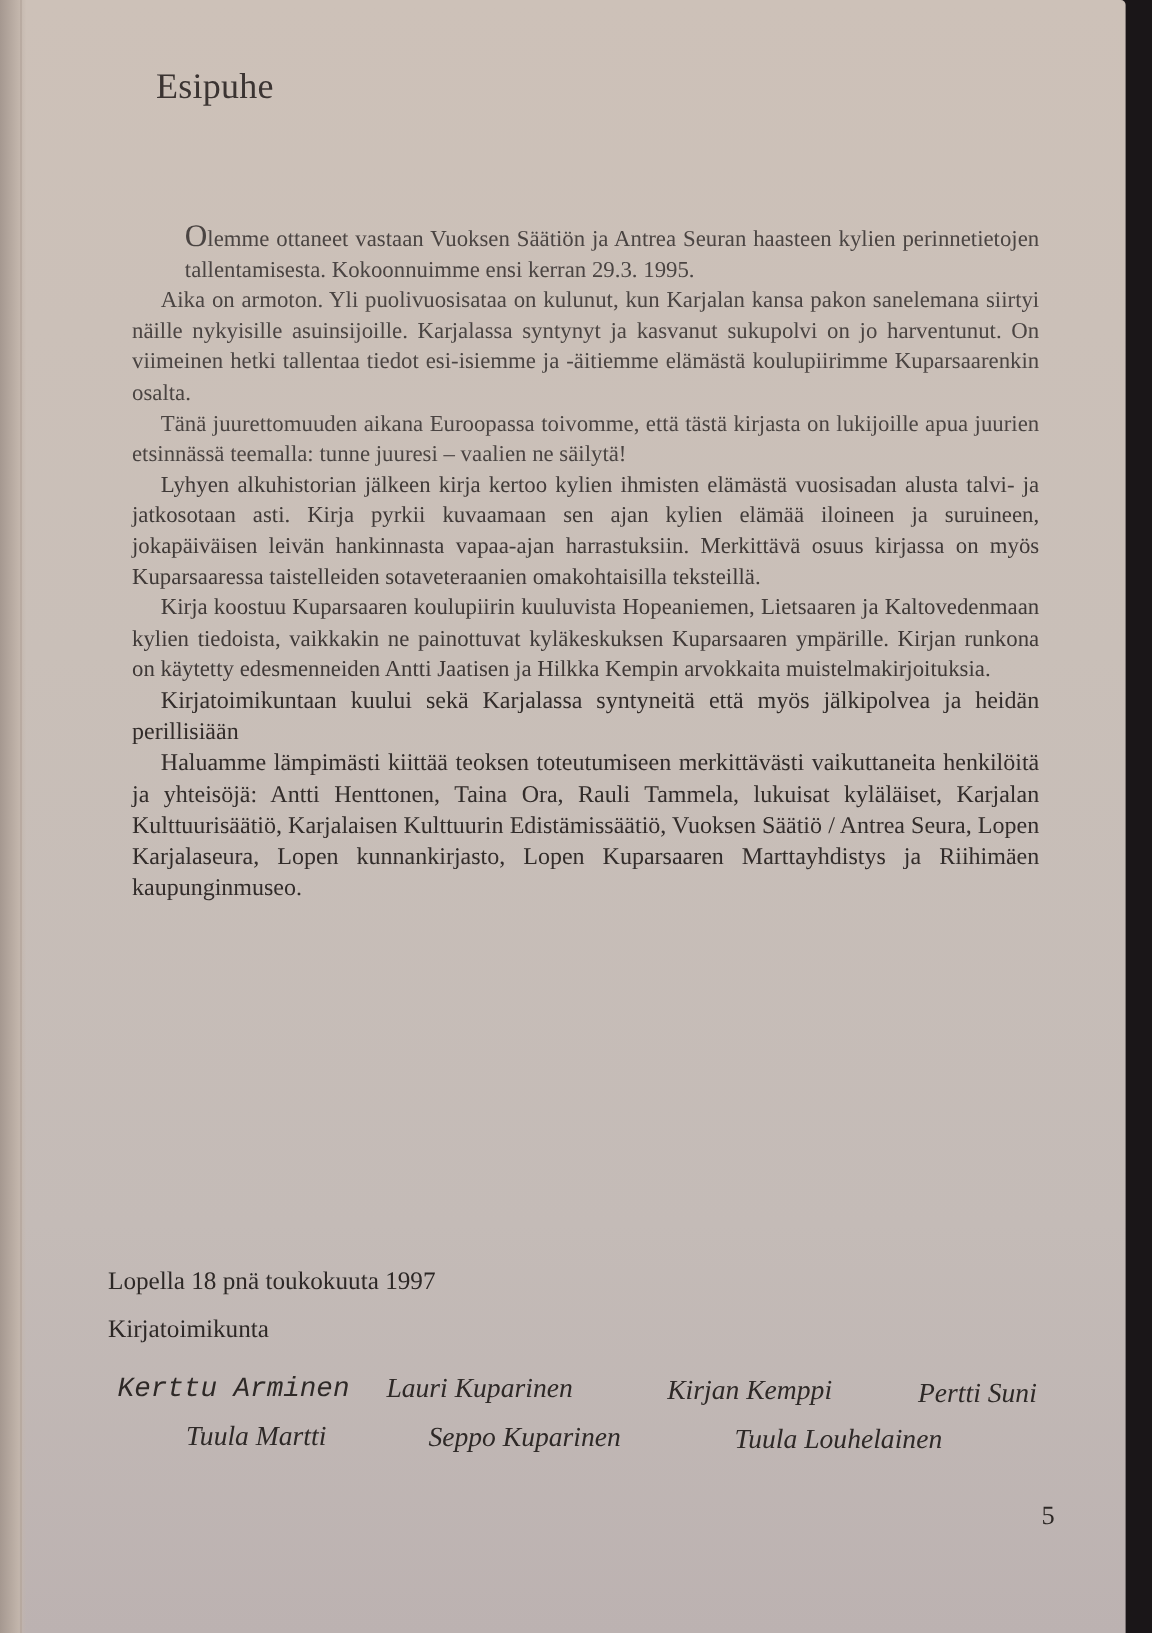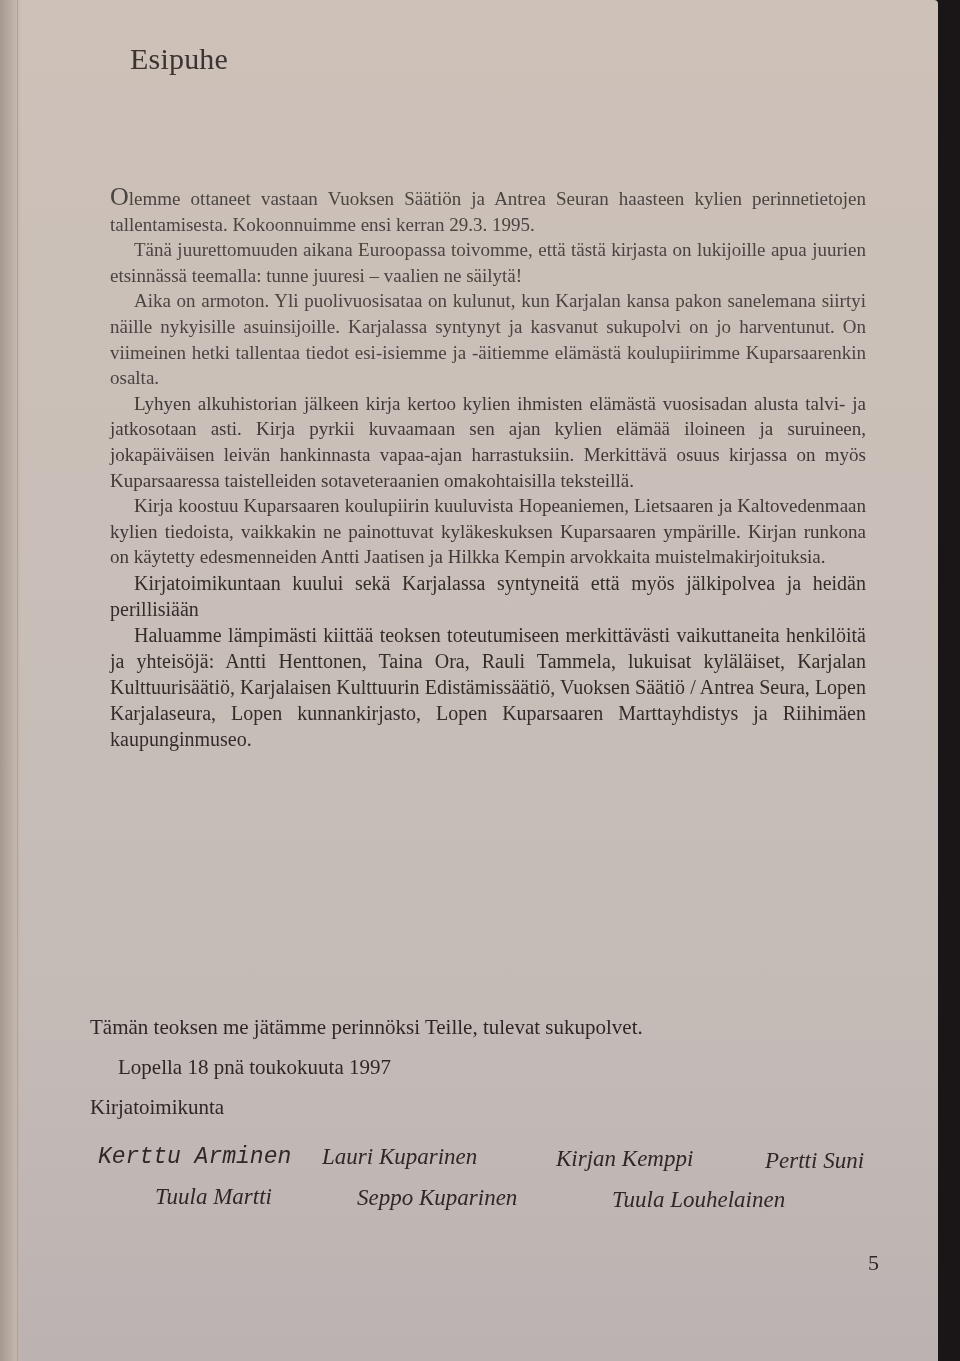--- a/index.html
+++ b/index.html
@@ -16,34 +16,34 @@
   }
   .spine-shadow {
     position:absolute; left:0; top:0; width:22px; height:1361px;
     background: linear-gradient(90deg, #a59890 0%, #c2b5ab 70%, rgba(200,190,182,0) 100%);
   }
   .spine-line {
     position:absolute; left:17px; top:0; width:1px; height:1361px;
     background:#b1a298;
   }
   .title {
-    position:absolute; left:130px; top:42px;
+    position:absolute; left:130px; top:56px;
     font-size:30px; color:#3b3432; letter-spacing:0.2px;
   }
   .ghost {
     position:absolute; color:rgba(150,140,138,0.35);
     font-size:26px; filter:blur(2px);
   }
   .body-text {
     position:absolute; left:110px; top:184px; width:756px;
     color:#4a4442; font-size:19px; line-height:25.6px;
     text-align:justify;
   }
   .body-text p { margin:0; text-indent:24px; }
-  .body-text p.first { text-indent:0; }
+  .body-text p.first { text-indent:0;margin-left:44px; }
   .dropcap { font-size:26px; }
   .p-dark { color:#3f3937; }
   .p-darker { color:#322c2a; font-size:20px; line-height:26px; }
   .closing {
     position:absolute; left:90px; width:800px;
     color:#2d2826; font-size:21px;
   }
   .names {
     position:absolute; color:#2e2927;
     font-style:italic; font-size:23px;
@@ -59,30 +59,29 @@
 <div class="page">
   <div class="spine-shadow"></div>
   <div class="spine-line"></div>
 
   <div class="ghost" style="left:330px; top:70px; width:520px; height:26px;"></div>
 
   <h1 class="title" style="margin:0;font-weight:normal;">Esipuhe</h1>
 
   <div class="body-text">
     <p class="first"><span class="dropcap">O</span><span>lemme ottaneet vastaan Vuoksen Säätiön ja Antrea Seuran haasteen kylien perinnetietojen tallentamisesta. Kokoonnuimme ensi kerran 29.3. 1995.</span></p>
+    <p>Aika on armoton. Yli puolivuosisataa on kulunut, kun Karjalan kansa pakon sanelemana siirtyi näille nykyisille asuinsijoille. Karjalassa syntynyt ja kasvanut sukupolvi on jo harventunut. On viimeinen hetki tallentaa tiedot esi-isiemme ja -äitiemme elämästä koulupiirimme Kuparsaarenkin osalta.</p>
     <p>Tänä juurettomuuden aikana Euroopassa toivomme, että tästä kirjasta on lukijoille apua juurien etsinnässä teemalla: tunne juuresi – vaalien ne säilytä!</p>
-    <p>Aika on armoton. Yli puolivuosisataa on kulunut, kun Karjalan kansa pakon sanelemana siirtyi näille nykyisille asuinsijoille. Karjalassa syntynyt ja kasvanut sukupolvi on jo harventunut. On viimeinen hetki tallentaa tiedot esi-isiemme ja -äitiemme elämästä koulupiirimme Kuparsaarenkin osalta.</p>
     <p class="p-dark">Lyhyen alkuhistorian jälkeen kirja kertoo kylien ihmisten elämästä vuosisadan alusta talvi- ja jatkosotaan asti. Kirja pyrkii kuvaamaan sen ajan kylien elämää iloineen ja suruineen, jokapäiväisen leivän hankinnasta vapaa-ajan harrastuksiin. Merkittävä osuus kirjassa on myös Kuparsaaressa taistelleiden sotaveteraanien omakohtaisilla teksteillä.</p>
     <p class="p-dark">Kirja koostuu Kuparsaaren koulupiirin kuuluvista Hopeaniemen, Lietsaaren ja Kaltovedenmaan kylien tiedoista, vaikkakin ne painottuvat kyläkeskuksen Kuparsaaren ympärille. Kirjan runkona on käytetty edesmenneiden Antti Jaatisen ja Hilkka Kempin arvokkaita muistelmakirjoituksia.</p>
     <p class="p-darker">Kirjatoimikuntaan kuului sekä Karjalassa syntyneitä että myös jälkipolvea ja heidän perillisiään</p>
     <p class="p-darker">Haluamme lämpimästi kiittää teoksen toteutumiseen merkittävästi vaikuttaneita henkilöitä ja yhteisöjä: Antti Henttonen, Taina Ora, Rauli Tammela, lukuisat kyläläiset, Karjalan Kulttuurisäätiö, Karjalaisen Kulttuurin Edistämissäätiö, Vuoksen Säätiö / Antrea Seura, Lopen Karjalaseura, Lopen kunnankirjasto, Lopen Kuparsaaren Marttayhdistys ja Riihimäen kaupunginmuseo.</p>
   </div>
 
-  <div class="closing" style="top:1015px;">Tämän teoksen me jätämme perinnöksi Teille, tulevat sukupolvet.</div>
-  <div class="closing" style="top:1055px;margin-left:28px;">Lopella 18 pnä  toukokuuta  1997</div>
+  <div class="closing" style="top:1055px;">Lopella 18 pnä  toukokuuta  1997</div>
   <div class="closing" style="top:1095px;">Kirjatoimikunta</div>
 
   <div class="names" style="left:98px; top:1144px;font-family:Liberation Mono, monospace;">Kerttu Arminen</div>
   <div class="names" style="left:322px; top:1144px;">Lauri Kuparinen</div>
   <div class="names" style="left:556px; top:1146px;">Kirjan Kemppi</div>
   <div class="names" style="left:765px; top:1148px;">Pertti Suni</div>
 
   <div class="names" style="left:155px; top:1184px;">Tuula Martti</div>
   <div class="names" style="left:357px; top:1185px;">Seppo Kuparinen</div>
   <div class="names" style="left:612px; top:1187px;">Tuula Louhelainen</div>

